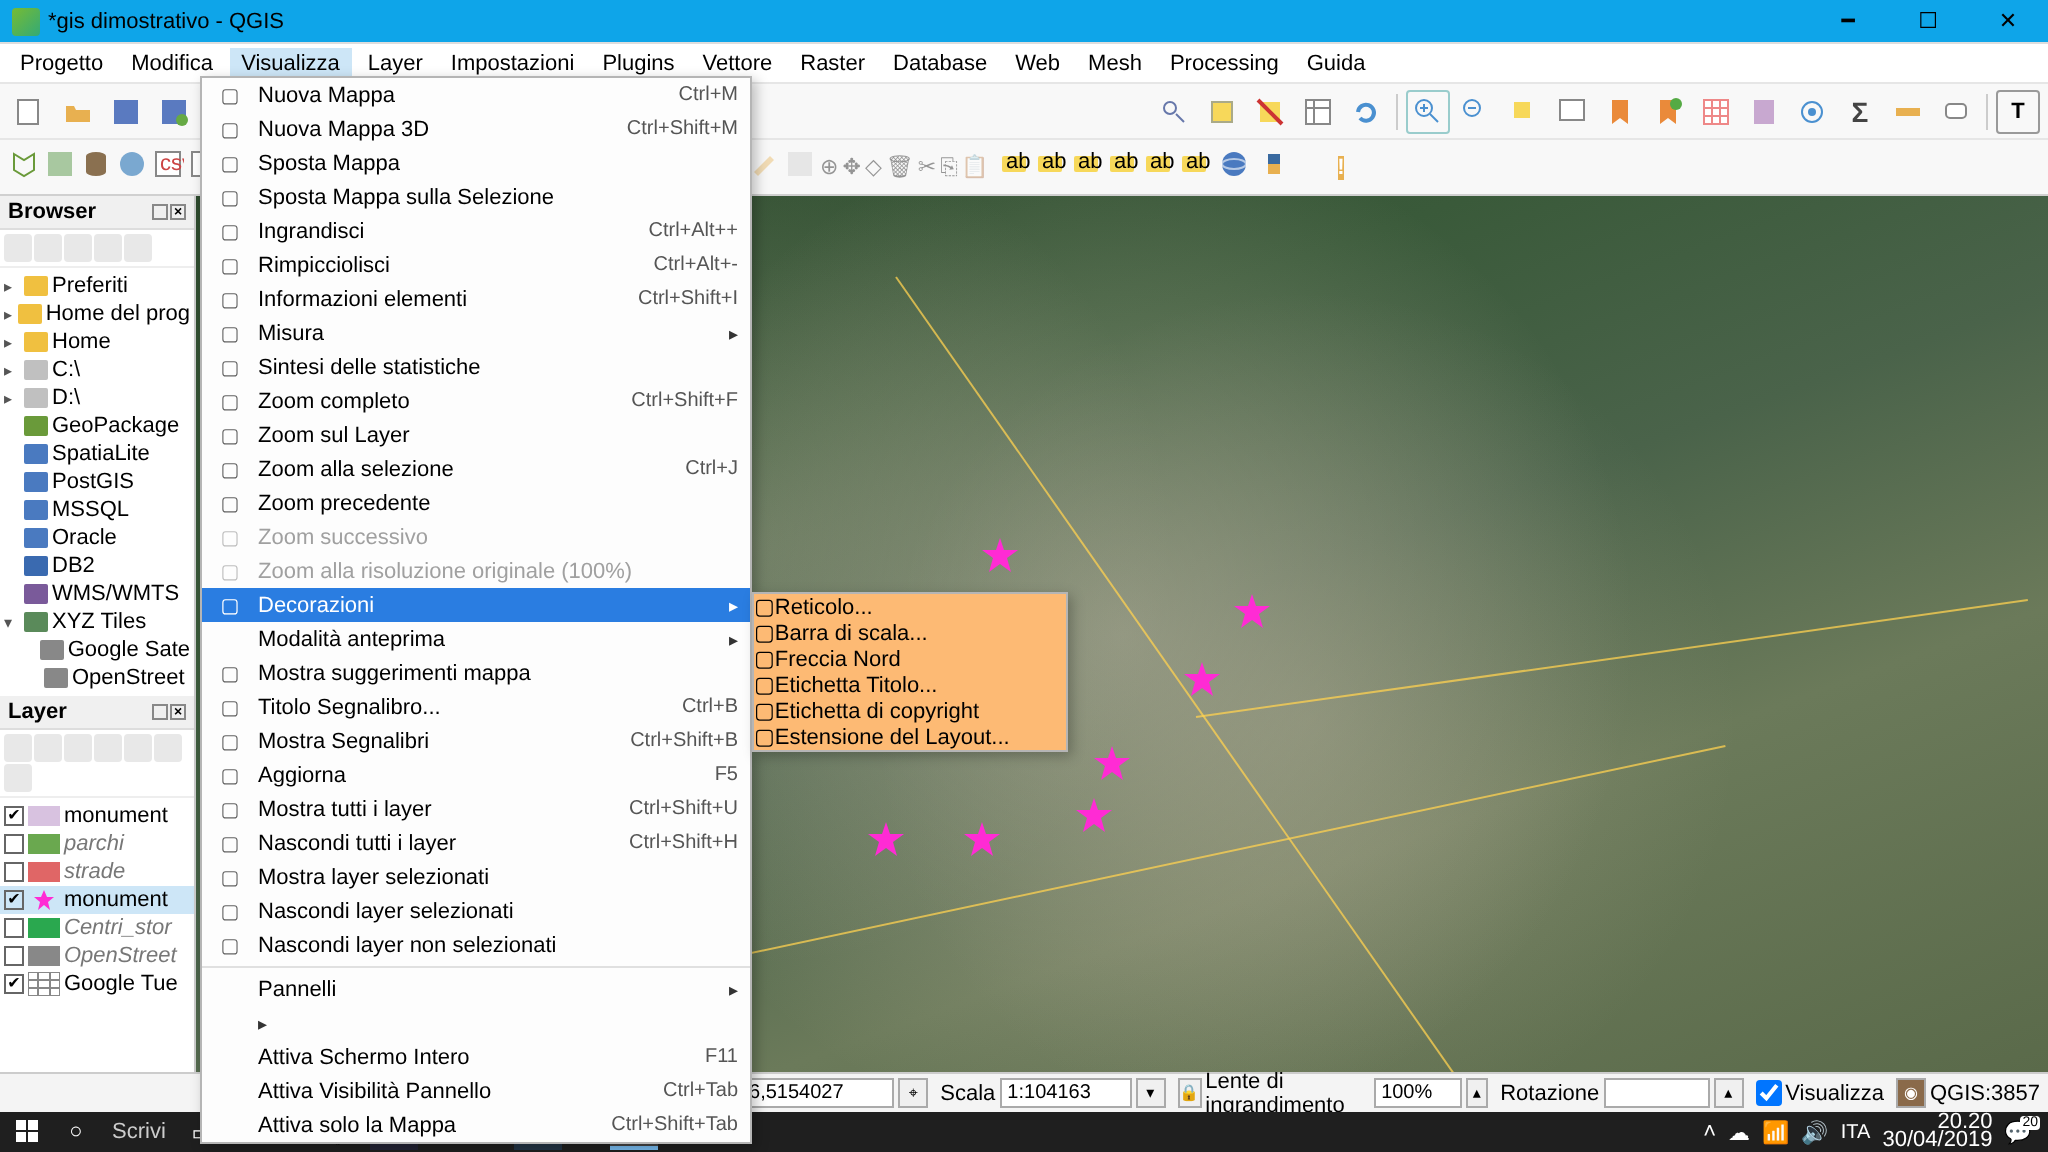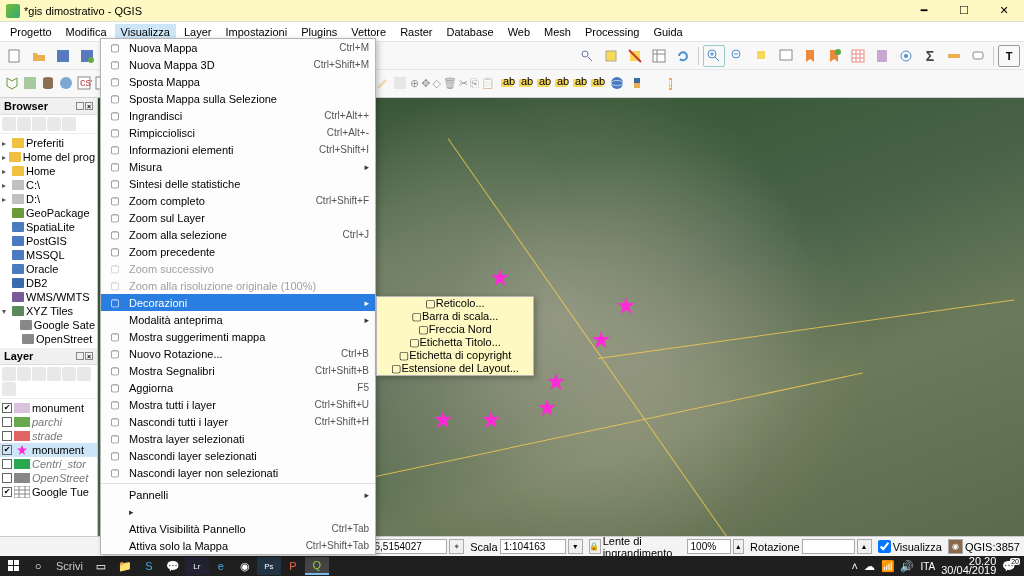--- a/index.html
+++ b/index.html
@@ -1,17 +1,17 @@
 <!DOCTYPE html>
 <html><head>
 <meta charset="utf-8">
 <style>
 * { margin: 0; padding: 0; box-sizing: border-box; font-family: "Segoe UI", Tahoma, sans-serif; font-size: 11px; }
 body { width: 1024px; height: 576px; overflow: hidden; background: #f0f0f0; position: relative; }
-.titlebar { height: 22px; background: #fef9c3; display: flex; align-items: center; padding: 0 6px; border-bottom: 1px solid #ddd; }
+.titlebar { height: 22px; background: #0ea5e9; display: flex; align-items: center; padding: 0 6px; border-bottom: 1px solid #ddd; }
 .titlebar .qicon { width: 14px; height: 14px; background: linear-gradient(135deg,#7b3,#3a7); border-radius: 2px; margin-right: 4px; }
 .titlebar .title { flex: 1; }
 .titlebar .winbtns { display: flex; gap: 12px; }
 .titlebar .winbtns span { width: 28px; text-align: center; }
 .menubar { height: 20px; background: #fff; display: flex; align-items: center; padding: 0 4px; gap: 2px; border-bottom: 1px solid #e6e6e6; }
 .menubar .mi { padding: 2px 6px; }
 .menubar .mi.open { background: #cde6f7; }
 .toolbar { height: 28px; background: #f8f8f8; display: flex; align-items: center; padding: 0 4px; gap: 2px; border-bottom: 1px solid #e6e6e6; }
 .toolbar .btn { width: 22px; height: 22px; display: flex; align-items: center; justify-content: center; border-radius: 2px; }
 .toolbar .sep { width: 1px; height: 18px; background: #ccc; margin: 0 2px; }
@@ -45,21 +45,21 @@
 .dropdown .dmi { display: flex; align-items: center; padding: 2px 6px; height: 17px; }
 .dropdown .dmi .dic { width: 16px; height: 14px; margin-right: 6px; display: flex; align-items: center; justify-content: center; font-size: 10px; color: #666; }
 .dropdown .dmi .dlbl { flex: 1; }
 .dropdown .dmi .dsc { color: #555; font-size: 10px; }
 .dropdown .dmi .arr { font-size: 9px; color: #333; }
 .dropdown .dmi.hl { background: #2a7de1; color: #fff; }
 .dropdown .dmi.hl .dsc, .dropdown .dmi.hl .dic, .dropdown .dmi.hl .arr { color: #fff; }
 .dropdown .dmi.disabled { color: #a0a0a0; }
 .dropdown .dmi.disabled .dic { color: #c0c0c0; }
 .dropdown .dsep { height: 1px; background: #e0e0e0; margin: 2px 0; }
-.submenu { position: absolute; top: 296px; left: 376px; width: 158px; background: #fef9c3; border: 1px solid #b5b5b5; box-shadow: 2px 2px 6px rgba(0,0,0,.25); z-index: 51; text-align: center; }
+.submenu { position: absolute; top: 296px; left: 376px; width: 158px; background: #fdba74; border: 1px solid #b5b5b5; box-shadow: 2px 2px 6px rgba(0,0,0,.25); z-index: 51; }
 .statusbar { position: absolute; bottom: 20px; left: 0; right: 0; height: 20px; background: #f4f4f4; border-top: 1px solid #ccc; display: flex; align-items: center; padding: 0 4px; gap: 6px; font-size: 10px; }
 .statusbar .sfield { display: flex; align-items: center; gap: 2px; }
 .statusbar input { height: 15px; border: 1px solid #aaa; padding: 0 3px; font-size: 10px; background: #fff; }
 .statusbar .sbtn { width: 15px; height: 15px; border: 1px solid #aaa; background: #f0f0f0; display: flex; align-items: center; justify-content: center; font-size: 8px; }
 .taskbar { position: absolute; bottom: 0; left: 0; right: 0; height: 20px; background: #1f1f1f; display: flex; align-items: center; padding: 0 2px; color: #fff; font-size: 10px; }
 .taskbar .tb { width: 24px; height: 18px; display: flex; align-items: center; justify-content: center; }
 .taskbar .tb.active { background: #444; border-bottom: 2px solid #76b9ed; }
 .taskbar .right { margin-left: auto; display: flex; align-items: center; gap: 6px; padding-right: 6px; }
 .search-locate { position:absolute; bottom:20px; left:0; width:100px; height:18px; }
 .search-locate input { width:96px; height:16px; border:1px solid #bbb; padding:0 2px; font-size:10px; color:#888; }
@@ -564,21 +564,21 @@
       <span class="dsc"></span>
       <span class="arr">▸</span>
     </div>
     <div class="dmi">
       <span class="dic">▢</span>
       <span class="dlbl">Mostra suggerimenti mappa</span>
       <span class="dsc"></span>
     </div>
     <div class="dmi">
       <span class="dic">▢</span>
-      <span class="dlbl">Nuovo Rotazione...</span>
+      <span class="dlbl">Titolo Segnalibro...</span>
       <span class="dsc">Ctrl+B</span>
     </div>
     <div class="dmi">
       <span class="dic">▢</span>
       <span class="dlbl">Mostra Segnalibri</span>
       <span class="dsc">Ctrl+Shift+B</span>
     </div>
     <div class="dmi">
       <span class="dic">▢</span>
       <span class="dlbl">Aggiorna</span>
@@ -613,20 +613,25 @@
     <div class="dmi">
       <span class="dic"></span>
       <span class="dlbl">Pannelli</span>
       <span class="dsc"></span>
       <span class="arr">▸</span>
     </div>
     <div class="dmi">
       <span class="dic"></span>
       <span class="dsc"></span>
       <span class="arr">▸</span>
+    </div>
+    <div class="dmi">
+      <span class="dic"></span>
+      <span class="dlbl">Attiva Schermo Intero</span>
+      <span class="dsc">F11</span>
     </div>
     <div class="dmi">
       <span class="dic"></span>
       <span class="dlbl">Attiva Visibilità Pannello</span>
       <span class="dsc">Ctrl+Tab</span>
     </div>
     <div class="dmi">
       <span class="dic"></span>
       <span class="dlbl">Attiva solo la Mappa</span>
       <span class="dsc">Ctrl+Shift+Tab</span>

